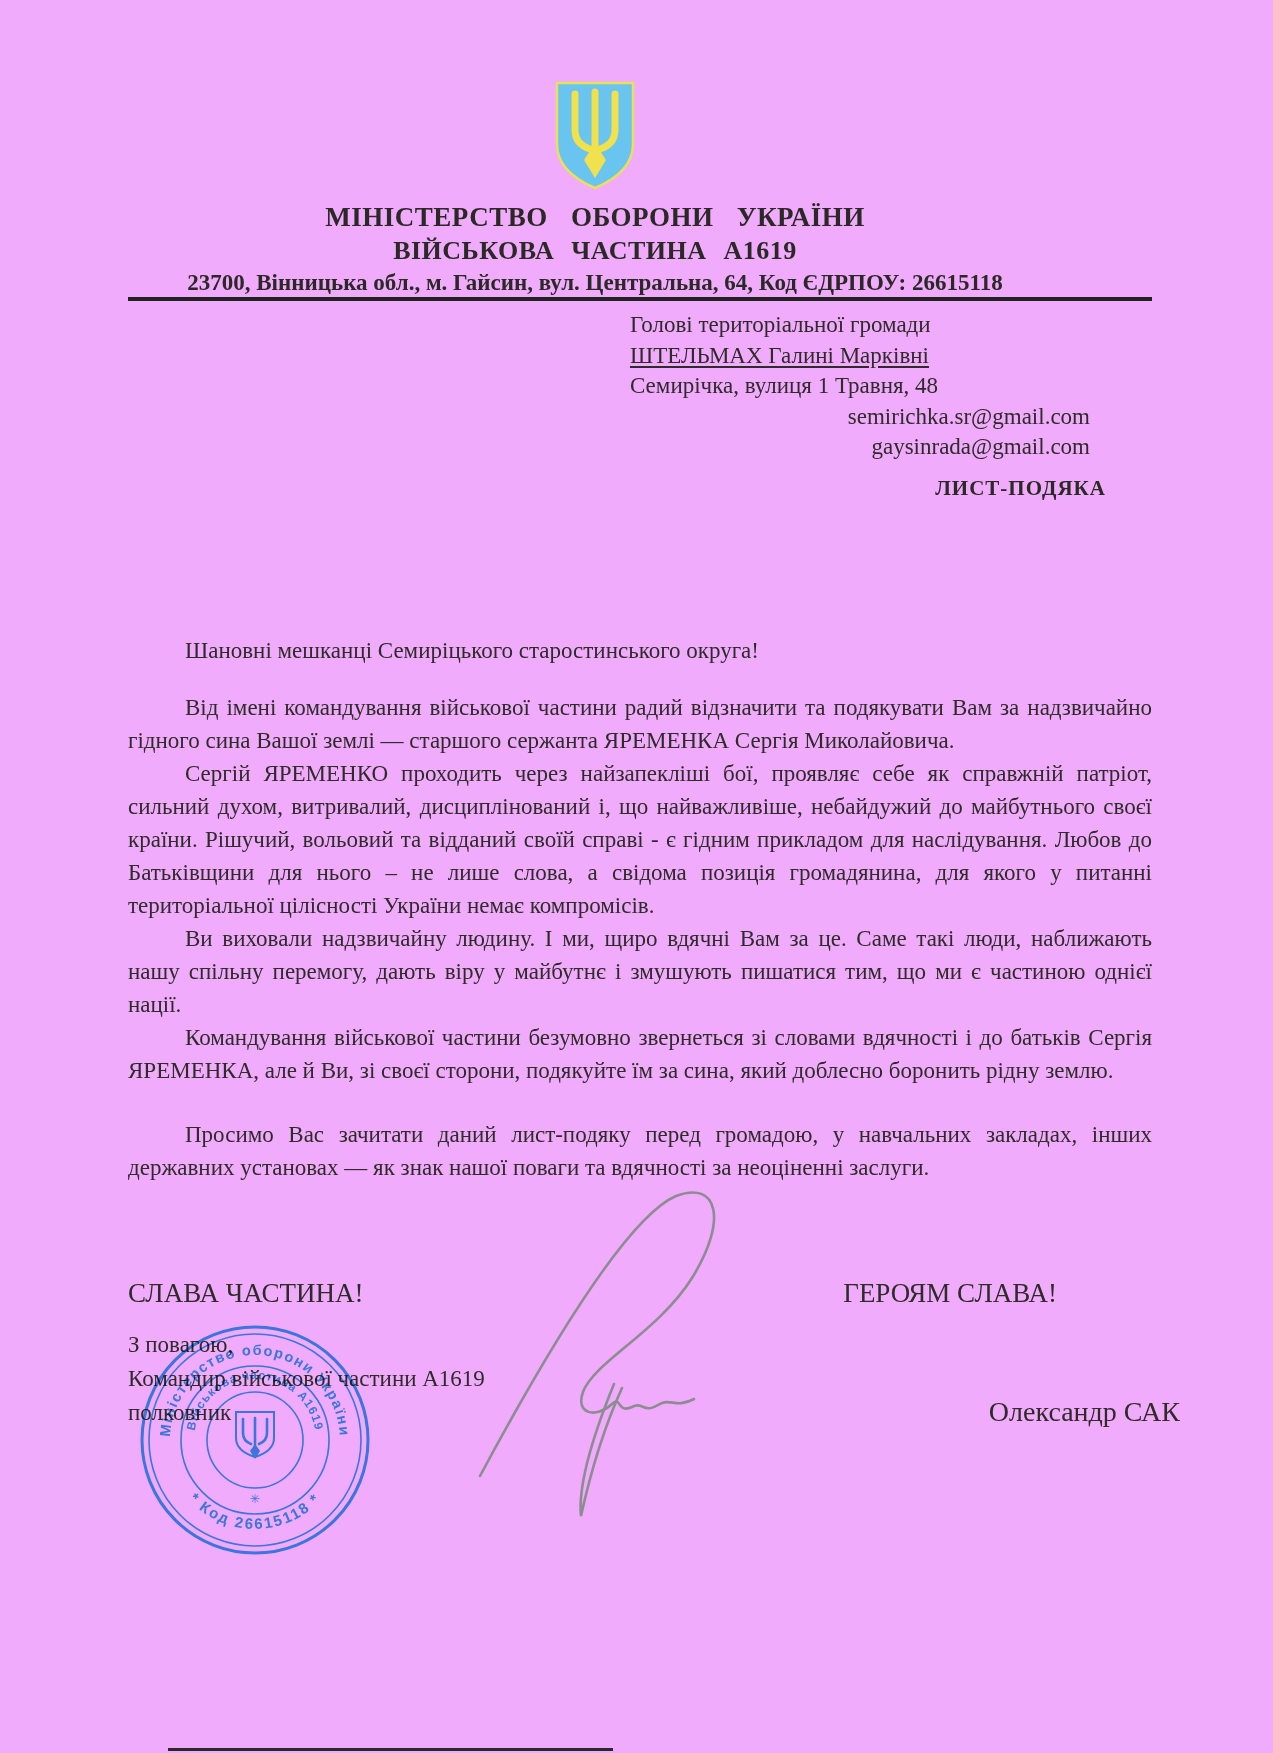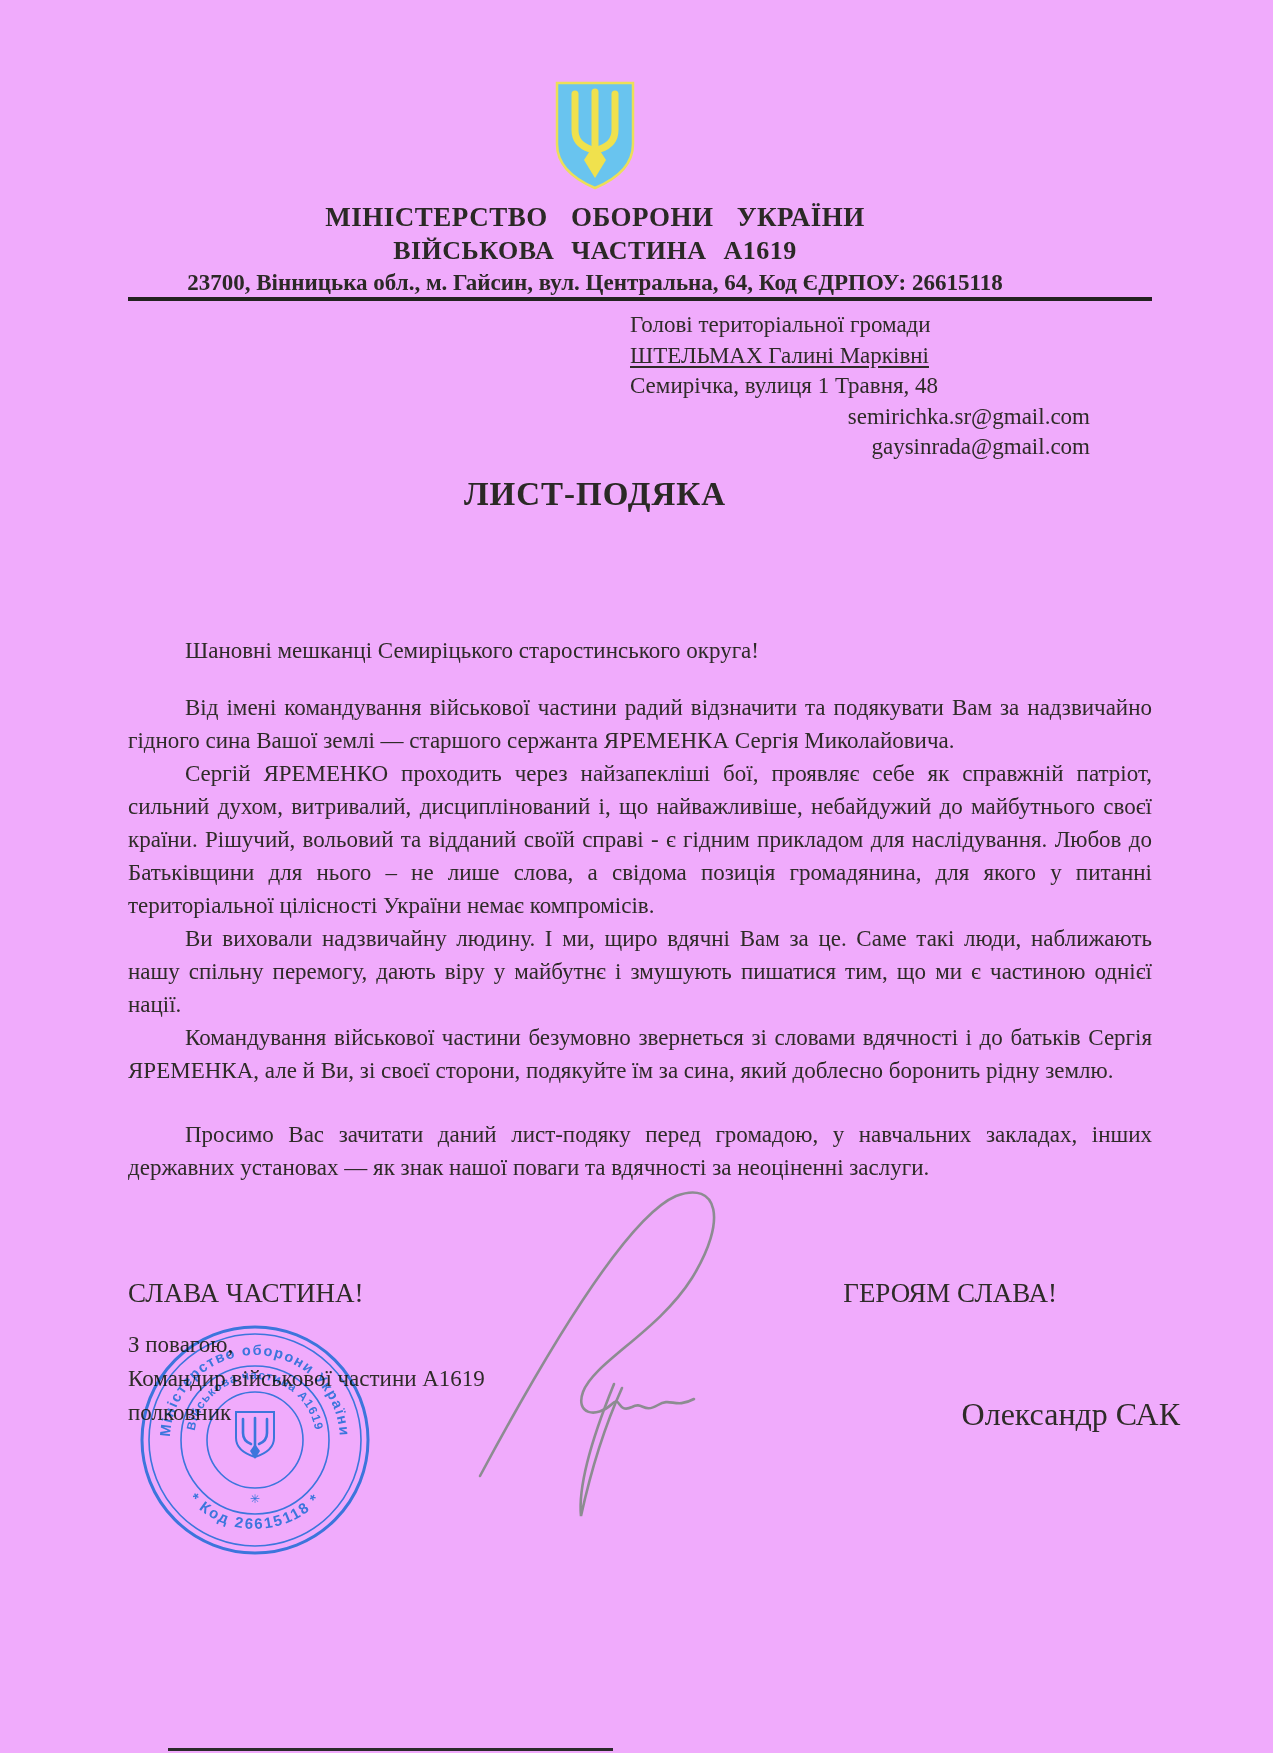--- a/index.html
+++ b/index.html
@@ -35,22 +35,22 @@
   }
   
   .recipient{
     position:absolute;top:310px;left:630px;width:460px;
     font-size:23px;line-height:30.5px;color:#2e2b28;
   }
   .recipient .underlined{text-decoration:underline;text-underline-offset:3px;}
   .recipient .email{text-align:right;}
   
   .doc-title{
-    position:absolute;top:476px;left:84px;width:1022px;text-align:center;
-    font-size:33px;font-weight:bold;letter-spacing:1px;color:#2b2926;
+    position:absolute;top:476px;left:84px;width:1022px;text-align:right;
+    font-size:21px;font-weight:bold;letter-spacing:1px;color:#2b2926;
   }
   
   .body-text{
     position:absolute;top:598px;left:128px;width:1024px;
     font-size:23px;line-height:33px;text-align:justify;color:#2e2b28;margin-top:36px;
   }
   .body-text p{margin:0;text-indent:57px;}
   .body-text p.salutation{margin-bottom:24px;text-align:left;}
   .body-text p.gap-before{margin-top:31px;}
   
@@ -60,21 +60,21 @@
     font-size:27px;color:#2e2b28;
   }
   .slava-row .right{margin-right:95px;}
   
   .signoff{
     position:absolute;top:1328px;left:128px;width:600px;
     font-size:23px;line-height:34px;color:#2e2b28;
   }
   .signer-name{
     position:absolute;top:1396px;right:93px;
-    font-size:32px;color:#2e2b28;
+    font-size:28px;color:#2e2b28;
   }
   .stamp-wrap{
     position:absolute;top:1323px;left:138px;width:234px;height:234px;
     mix-blend-mode:multiply;opacity:.92;
   }
   .signature-wrap{
     position:absolute;top:1178px;left:442px;width:336px;height:340px;
   }
   .scan-artifact{
     position:absolute;left:168px;top:1748px;width:445px;height:3px;background:#2a2a2a;

